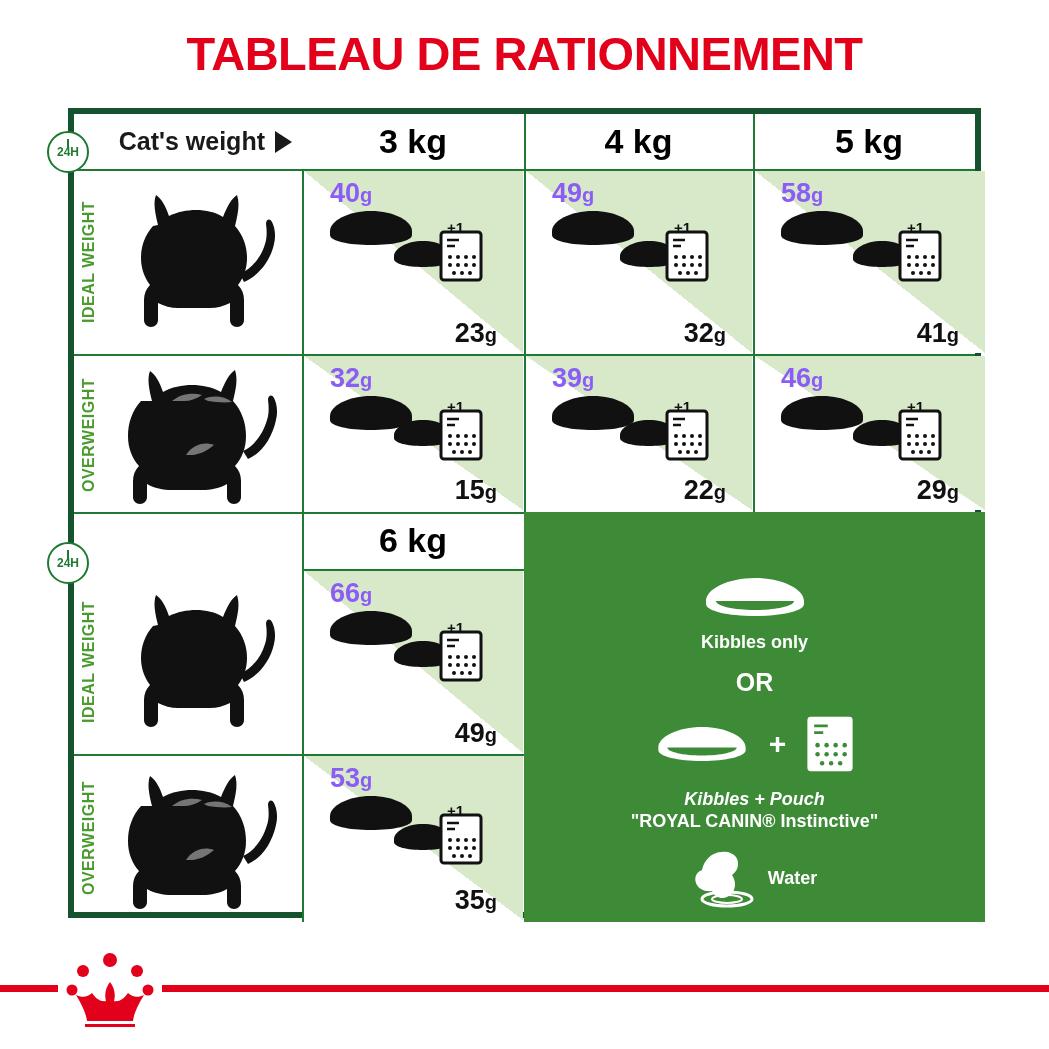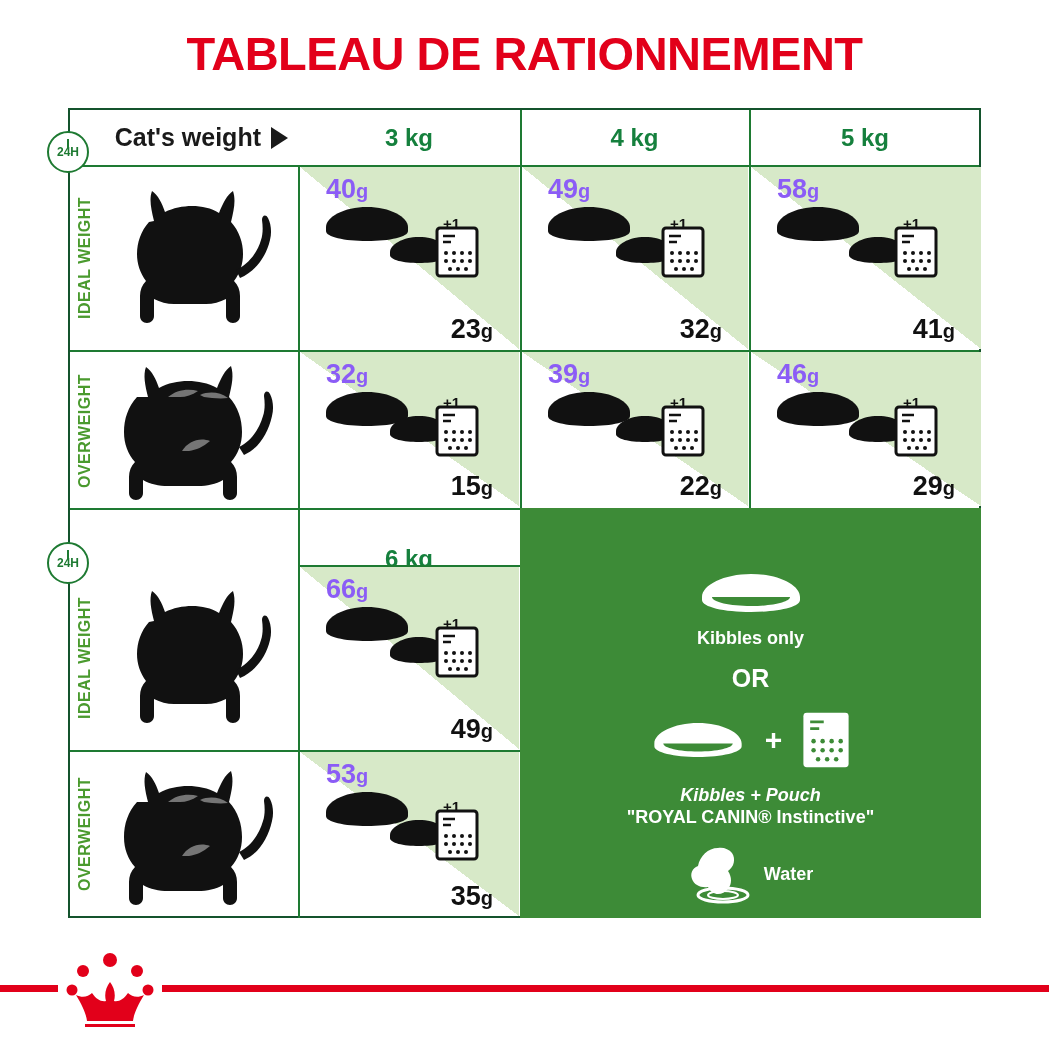--- a/index.html
+++ b/index.html
@@ -25,32 +25,32 @@
     letter-spacing: -0.5px;
     color: #e2001a;
     font-family: "Liberation Sans", sans-serif;
   }
 
   
   .table {
     position: absolute;
     left: 68px; top: 108px;
     width: 913px; height: 810px;
-    border: 2px solid #14532d;
+    border: 6px solid #14532d;
   }
 
   
   .vline { position: absolute; top: 0; width: 2px; background: #1e7a32; }
   .hline { position: absolute; left: 0; width: 100%; height: 2px; background: #1e7a32; }
 
   
   .hdr {
     position: absolute; top: 0; height: 55px;
     display: flex; align-items: center; justify-content: center;
-    font-size: 24px; font-weight: bold; color: #15803d;
+    font-size: 34px; font-weight: bold; color: #000000;
   }
   .hdr-label {
     position: absolute; top: 0; left: 0; width: 228px; height: 55px;
     display: flex; align-items: center; justify-content: flex-end;
     padding-right: 10px;
     font-size: 25px; font-weight: bold; color: #1a1a1a;
   }
   .tri {
     display: inline-block;
     margin-left: 10px;
@@ -377,21 +377,21 @@
             <circle cx="28" cy="36" r="2"></circle>
             <circle cx="36" cy="36" r="2"></circle>
             <circle cx="16" cy="44" r="2"></circle>
             <circle cx="24" cy="44" r="2"></circle>
             <circle cx="32" cy="44" r="2"></circle>
           </g>
       </svg>
       <div class="g-bot"><span>29</span><span class="u">g</span></div>
     </div>
 
-    <div class="hdr" style="left:228px; width:222px; top:420px; height:57px;">6 kg</div>
+    <div class="hdr" style="left:228px; width:222px; top:398px; height:57px;">6 kg</div>
     <div class="hline" style="top:455px; left:228px; width:222px;"></div>
     <div class="vline" style="left:228px; top:398px; height:410px;"></div>
     <div class="hline" style="top:640px; left:0; width:450px;"></div>
 
     <div class="greenpanel" style="left:450px; top:398px; width:461px; height:410px;">
       <svg width="110" height="44" viewBox="0 0 110 44" style="margin-top:28px;">
         <path fill="#fff" d="M55,3 C28,3 6,14 6,26 l0,3 c0,7 22,12 49,12 c27,0 49,-5 49,-12 l0,-3 C104,14 82,3 55,3 z M55,9 C34,9 16,17 14,25 l82,0 C94,17 76,9 55,9 z"></path>
         <path fill="#3d8b37" d="M16,26 l78,0 c0,5 -18,9 -39,9 c-21,0 -39,-4 -39,-9 z"></path>
       </svg>
       <div class="cap" style="margin-top:12px;">Kibbles only</div>

